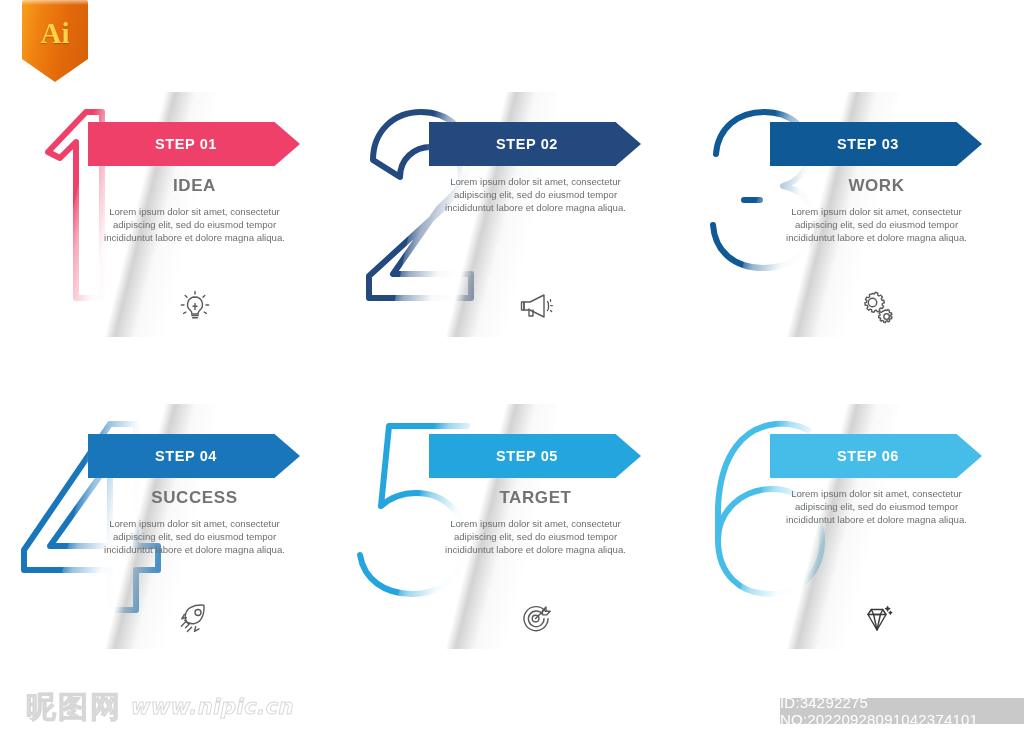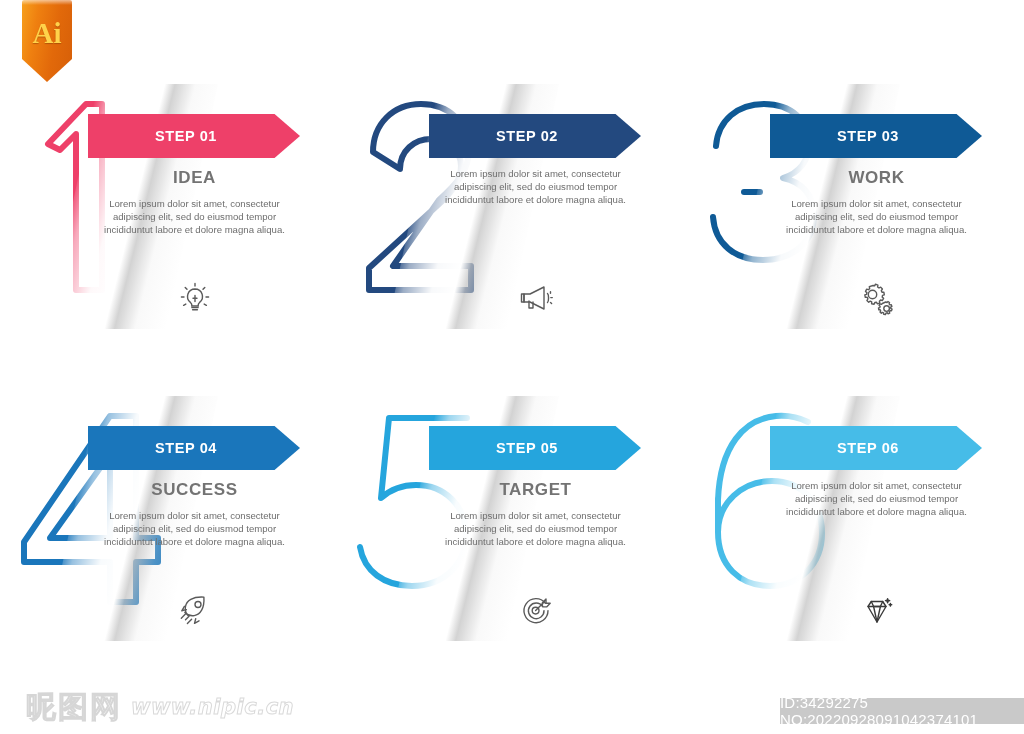--- a/index.html
+++ b/index.html
@@ -14,21 +14,21 @@
     overflow: hidden;
     font-family: "Liberation Sans", sans-serif;
     -webkit-font-smoothing: antialiased;
   }
 
   
   #ai-badge {
     position: absolute;
     left: 22px;
     top: 0px;
-    width: 50px;
+    width: 66px;
     height: 82px;
   }
   #ai-badge .ribbon {
     position: absolute;
     inset: 0;
     background: linear-gradient(100deg, #f7a01c 0%, #ef8010 28%, #e2690a 62%, #d65f08 100%);
     clip-path: polygon(0 0, 100% 0, 100% 72%, 50% 100%, 0 72%);
     border-radius: 2px 2px 0 0;
   }
   #ai-badge .ribbon-gloss {
@@ -48,21 +48,21 @@
     font-weight: bold;
     font-family: "Liberation Serif", serif;
     letter-spacing: 0px;
     text-shadow: 0 1px 1px rgba(120,50,0,.45);
   }
 
   
   .steps-grid {
     position: absolute;
     left: 0;
-    top: 88px;
+    top: 96px;
     width: 1024px;
   }
   .step-row {
     display: flex;
     width: 1024px;
   }
   .step-row.row-bottom { margin-top: 62px; }
 
   .step-card {
     position: relative;

